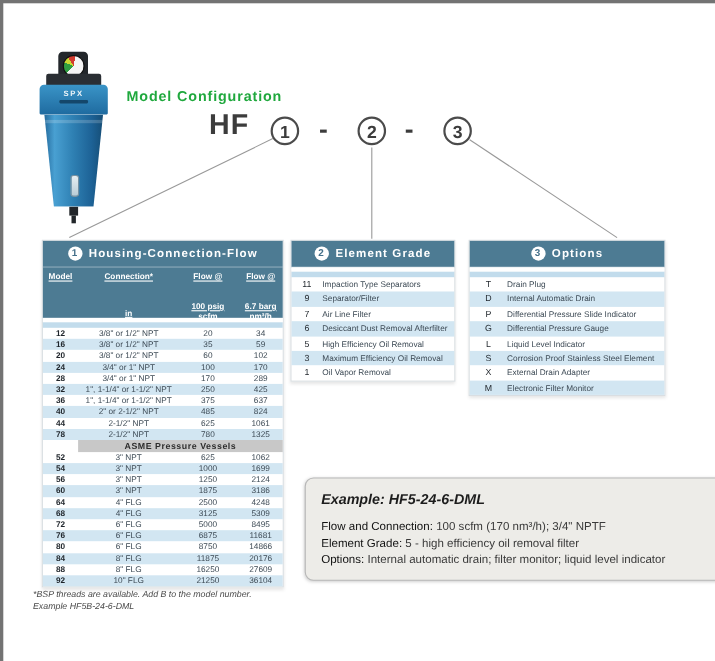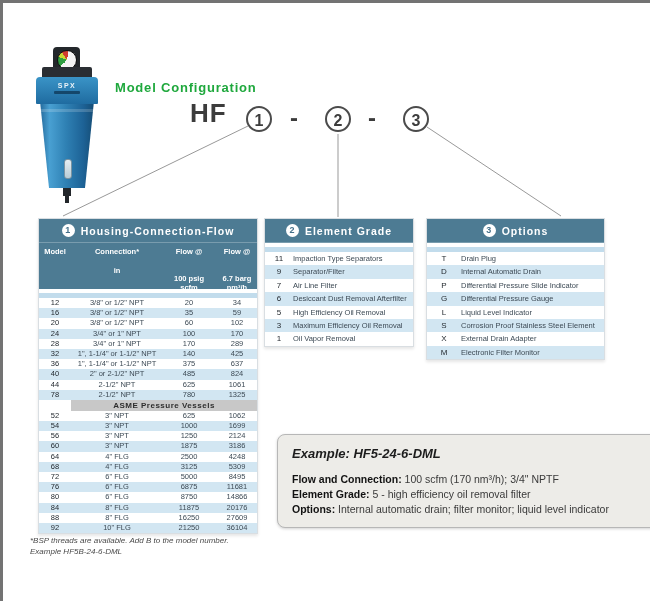--- a/index.html
+++ b/index.html
@@ -45,47 +45,47 @@
            color:#fff;font-size:10.5px;font-weight:bold;letter-spacing:1px;border-bottom:1px solid rgba(255,255,255,.25);}
   .t-circle{width:13px;height:13px;border-radius:50%;background:#fff;color:#44708a;font-size:9px;font-weight:bold;
             line-height:13px;text-align:center;flex:0 0 auto;}
   .gap-strip{height:4px;background:#fff;}
   .blue-strip{height:5px;background:#c2dcec;}
 
   
   #table1{left:35px;top:215px;width:220px;}
   .t1-heads{background:#4d7b93;height:46px;display:grid;grid-template-columns:32px 92px 52px 44px;
             color:#fff;font-size:7.5px;font-weight:bold;text-align:center;padding-top:4px;box-sizing:border-box;}
-  .t1-heads .col{display:flex;flex-direction:column;align-items:center;}
+  .t1-heads .col{display:flex;flex-direction:column;align-items:center;text-decoration:underline;}
   .t1-heads .sub{margin-top:18px;line-height:9px;}
-  .t1-heads .unit{margin-top:auto;margin-bottom:17px;}
+  .t1-heads .unit{margin-top:auto;margin-bottom:3px;}
   .t1-row{display:grid;grid-template-columns:32px 92px 52px 44px;height:10.2px;align-items:center;
           font-size:7.5px;color:#3d4a55;text-align:center;line-height:10.2px;}
-  .t1-row .c1{font-weight:normal;color:#1e242a;}
+  .t1-row .c1{font-weight:bold;color:#1e242a;}
   .t1-body .t1-row:nth-of-type(even){background:#d2e6f2;}
   .asme-band{height:11px;background:#c8c8c8;color:#2e2e2e;font-size:8px;font-weight:bold;
              text-align:center;line-height:11px;letter-spacing:.5px;margin-left:32px;}
 
   
   #table2{left:261px;top:215px;width:150px;}
   #table3{left:423px;top:215px;width:179px;}
   .code-row{display:grid;height:13.4px;align-items:center;font-size:7.5px;color:#3d4a55;line-height:13.4px;}
   #table2 .code-row{grid-template-columns:28px 1fr;}
   #table3 .code-row{grid-template-columns:34px 1fr;}
   .code-row .code{font-weight:normal;color:#1e242a;font-size:8px;text-align:center;}
   .code-body .code-row:nth-of-type(even){background:#d2e6f2;}
 
   
   #example-box{position:absolute;left:274px;top:431px;width:418px;height:94px;background:#edece8;
                border:1px solid #b7b7b7;border-radius:8px;box-sizing:border-box;padding:11px 14px;
                box-shadow:0 1px 3px rgba(0,0,0,.18);}
   #example-box .ex-title{font-size:13px;font-weight:bold;font-style:italic;color:#1d1d1d;}
   #example-box .ex-lines{margin-top:11px;}
   #example-box .ex-line{font-size:10.5px;color:#3a3a3a;line-height:15px;}
-  #example-box .ex-label{font-weight:bold;color:#121212;}
+  #example-box .ex-label{font-weight:normal;color:#121212;}
 
   
   #footnote{position:absolute;left:27px;top:532px;font-size:8px;font-style:italic;color:#4a4a4a;line-height:11px;}
 </style>
 </head>
 <body>
 
 <div id="page">
 
   <svg id="lines" viewBox="0 0 648 599">
@@ -175,21 +175,21 @@
         <div class="t1-row">
           <span class="c1">28</span>
           <span class="c2">3/4" or 1" NPT</span>
           <span class="c3">170</span>
           <span class="c4">289</span>
         </div>
 
         <div class="t1-row">
           <span class="c1">32</span>
           <span class="c2">1", 1-1/4" or 1-1/2" NPT</span>
-          <span class="c3">140</span>
+          <span class="c3">250</span>
           <span class="c4">425</span>
         </div>
 
         <div class="t1-row">
           <span class="c1">36</span>
           <span class="c2">1", 1-1/4" or 1-1/2" NPT</span>
           <span class="c3">375</span>
           <span class="c4">637</span>
         </div>
 

